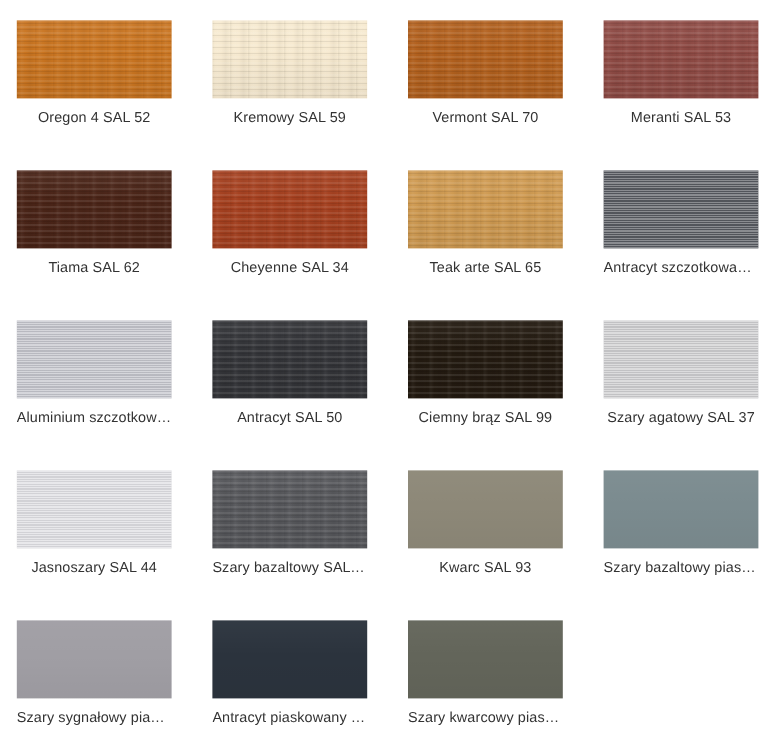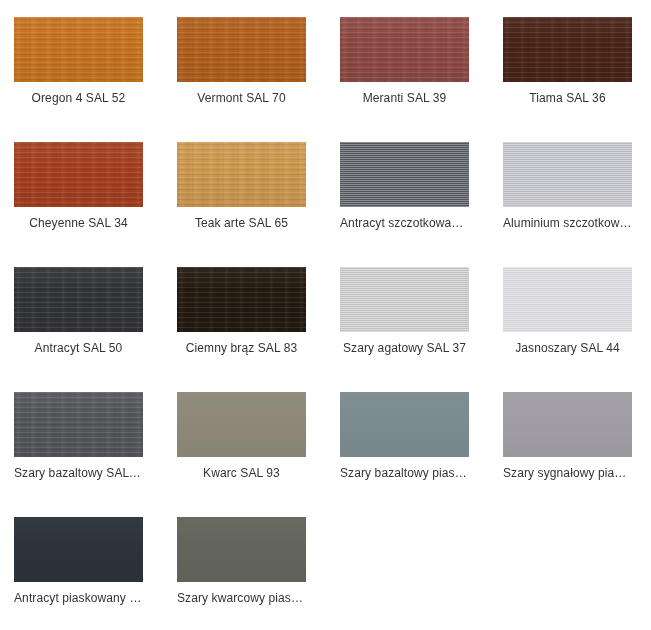--- a/index.html
+++ b/index.html
@@ -111,30 +111,34 @@
 </style>
 </head>
 <body>
 
 <div id="swatch-grid">
     <div class="swatch-cell">
       <div class="swatch-chip grain" style="background-color: rgb(201, 116, 32);"></div>
       <div class="swatch-label" title="Oregon 4 SAL 52">Oregon 4 SAL 52</div>
     </div>
     <div class="swatch-cell">
+      <div class="swatch-chip grain" style="background-color: rgb(247, 234, 208);"></div>
+      <div class="swatch-label" title="Kremowy SAL 59">Kremowy SAL 59</div>
+    </div>
+    <div class="swatch-cell">
       <div class="swatch-chip grain" style="background-color: rgb(178, 96, 29);"></div>
       <div class="swatch-label" title="Vermont SAL 60">Vermont SAL 70</div>
     </div>
     <div class="swatch-cell">
       <div class="swatch-chip grain" style="background-color: rgb(142, 74, 68);"></div>
-      <div class="swatch-label" title="Meranti SAL 61">Meranti SAL 39</div>
+      <div class="swatch-label" title="Meranti SAL 61">Meranti SAL 53</div>
     </div>
     <div class="swatch-cell">
       <div class="swatch-chip grain" style="background-color: rgb(74, 36, 23);"></div>
-      <div class="swatch-label" title="Tiama SAL 62">Tiama SAL 36</div>
+      <div class="swatch-label" title="Tiama SAL 62">Tiama SAL 62</div>
     </div>
     <div class="swatch-cell">
       <div class="swatch-chip grain" style="background-color: rgb(165, 64, 31);"></div>
       <div class="swatch-label" title="Cheyenne SAL 64">Cheyenne SAL 34</div>
     </div>
     <div class="swatch-cell">
       <div class="swatch-chip grain" style="background-color: rgb(207, 154, 81);"></div>
       <div class="swatch-label" title="Teak arte SAL 65">Teak arte SAL 65</div>
     </div>
     <div class="swatch-cell">
@@ -144,21 +148,21 @@
     <div class="swatch-cell">
       <div class="swatch-chip brushed" style="background-color: rgb(195, 196, 203);"></div>
       <div class="swatch-label" title="Aluminium szczotkowane SAL 67">Aluminium szczotkowane SAL 67</div>
     </div>
     <div class="swatch-cell">
       <div class="swatch-chip grain" style="background-color: rgb(51, 52, 56);"></div>
       <div class="swatch-label" title="Antracyt SAL 70">Antracyt SAL 50</div>
     </div>
     <div class="swatch-cell">
       <div class="swatch-chip grain" style="background-color: rgb(35, 26, 16);"></div>
-      <div class="swatch-label" title="Ciemny brąz SAL 71">Ciemny brąz SAL 83</div>
+      <div class="swatch-label" title="Ciemny brąz SAL 71">Ciemny brąz SAL 99</div>
     </div>
     <div class="swatch-cell">
       <div class="swatch-chip brushed" style="background-color: rgb(205, 205, 207);"></div>
       <div class="swatch-label" title="Szary agatowy SAL 72">Szary agatowy SAL 37</div>
     </div>
     <div class="swatch-cell">
       <div class="swatch-chip brushed" style="background-color: rgb(222, 222, 226);"></div>
       <div class="swatch-label" title="Jasnoszary SAL 73">Jasnoszary SAL 44</div>
     </div>
     <div class="swatch-cell">

